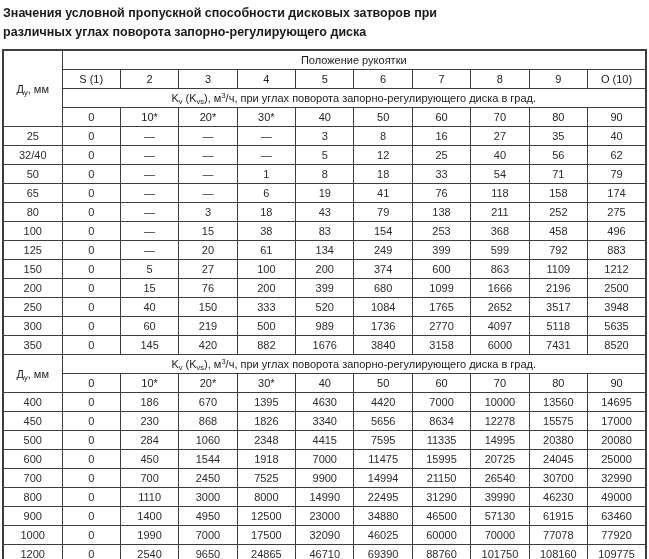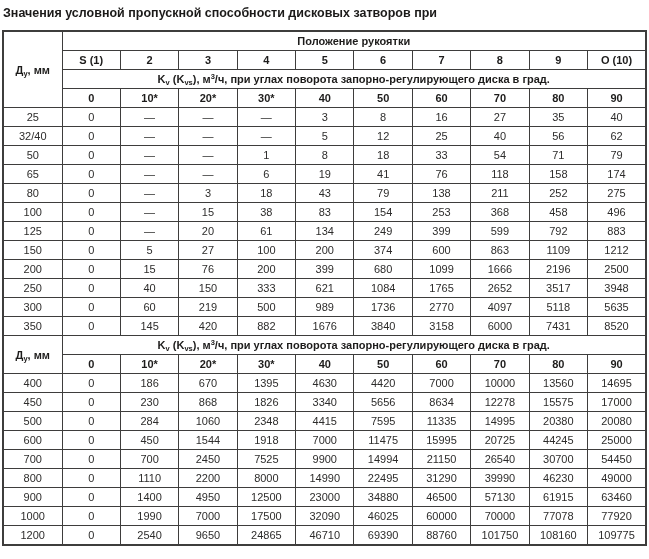--- a/index.html
+++ b/index.html
@@ -38,21 +38,21 @@
     text-align: center;
     vertical-align: middle;
     padding: 0;
     height: 18px;
     font-size: 11px;
     color: #2d2c2b;
     white-space: nowrap;
     overflow: hidden;
   }
   .kv-table th {
-    font-weight: bold;
+    font-weight: normal;
     color: #1d1c1b;
     font-size: 11px;
   }
   .kv-table sub {
     font-size: 7.5px;
     vertical-align: -2px;
     line-height: 0;
   }
   .kv-table sup {
     font-size: 7.5px;
@@ -62,20 +62,21 @@
   .thick-bottom { border-bottom-width: 2px; }
   .thick-top { border-top-width: 2px; }
 </style>
 </head>
 <body>
 
 <div class="page">
 
   <div class="title">
     <div>Значения условной пропускной способности дисковых затворов при</div>
+    <div>различных углах поворота запорно-регулирующего диска</div>
   </div>
 
   <table class="kv-table">
     <colgroup>
       <col class="dn-col">
       <col>
         <col>
         <col>
         <col>
         <col>
@@ -236,21 +237,21 @@
           <td>1666</td>
           <td>2196</td>
           <td>2500</td>
         </tr>
         <tr>
           <td>250</td>
           <td>0</td>
           <td>40</td>
           <td>150</td>
           <td>333</td>
-          <td>621</td>
+          <td>520</td>
           <td>1084</td>
           <td>1765</td>
           <td>2652</td>
           <td>3517</td>
           <td>3948</td>
         </tr>
         <tr>
           <td>300</td>
           <td>0</td>
           <td>60</td>
@@ -340,41 +341,41 @@
         <tr>
           <td>600</td>
           <td>0</td>
           <td>450</td>
           <td>1544</td>
           <td>1918</td>
           <td>7000</td>
           <td>11475</td>
           <td>15995</td>
           <td>20725</td>
-          <td>44245</td>
+          <td>24045</td>
           <td>25000</td>
         </tr>
         <tr>
           <td>700</td>
           <td>0</td>
           <td>700</td>
           <td>2450</td>
           <td>7525</td>
           <td>9900</td>
           <td>14994</td>
           <td>21150</td>
           <td>26540</td>
           <td>30700</td>
-          <td>54450</td>
+          <td>32990</td>
         </tr>
         <tr>
           <td>800</td>
           <td>0</td>
           <td>1110</td>
-          <td>2200</td>
+          <td>3000</td>
           <td>8000</td>
           <td>14990</td>
           <td>22495</td>
           <td>31290</td>
           <td>39990</td>
           <td>46230</td>
           <td>49000</td>
         </tr>
         <tr>
           <td>900</td>

